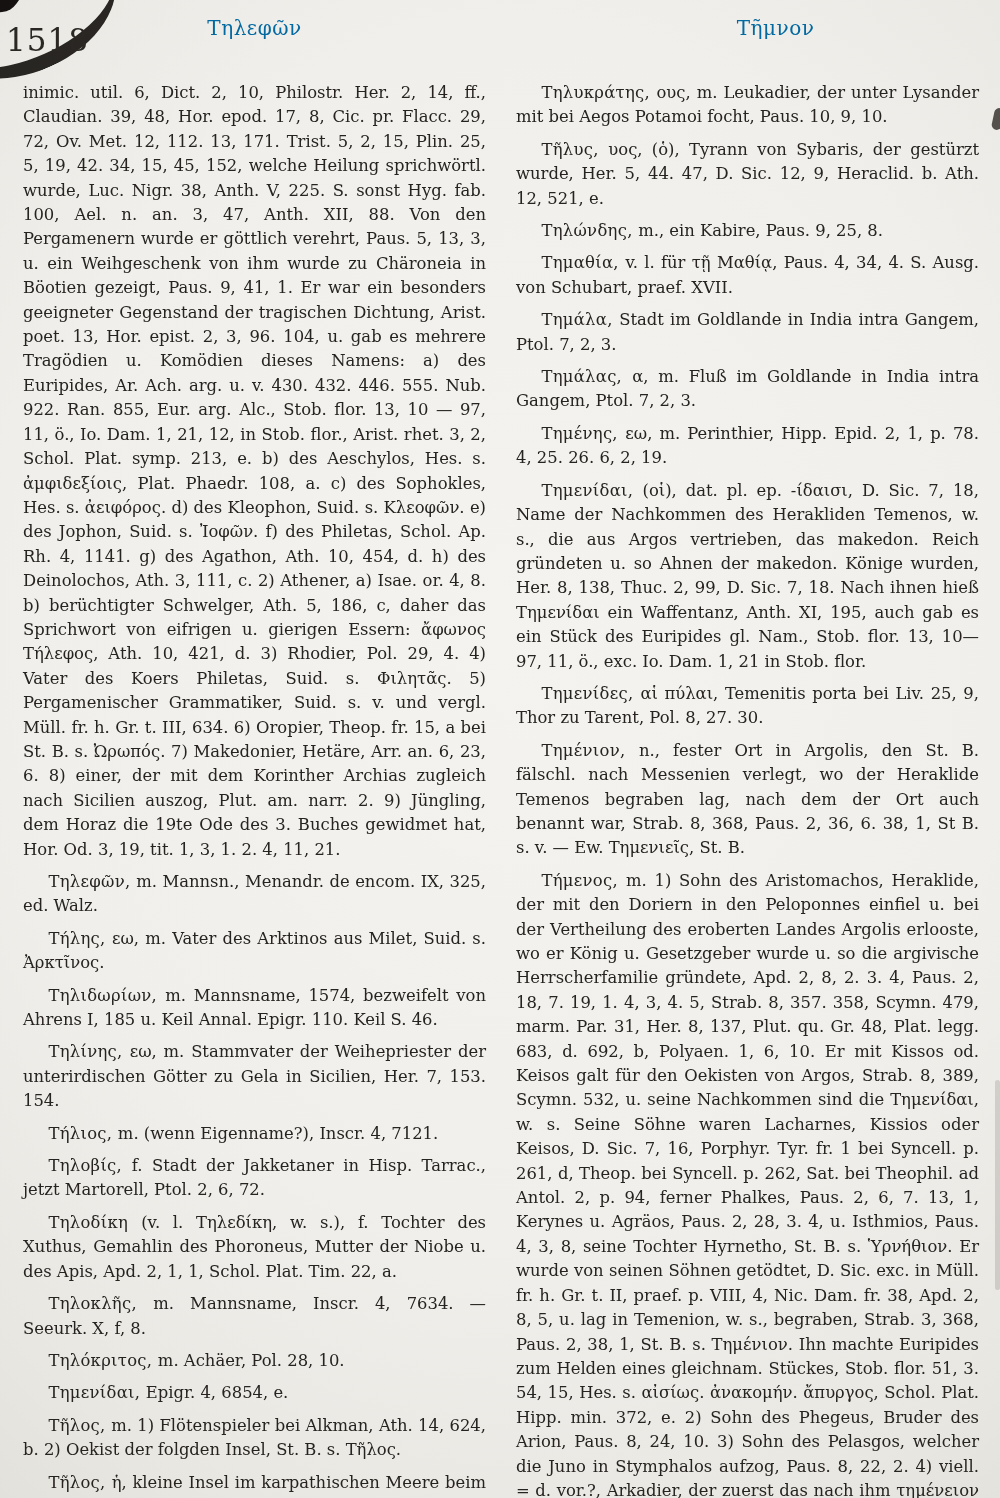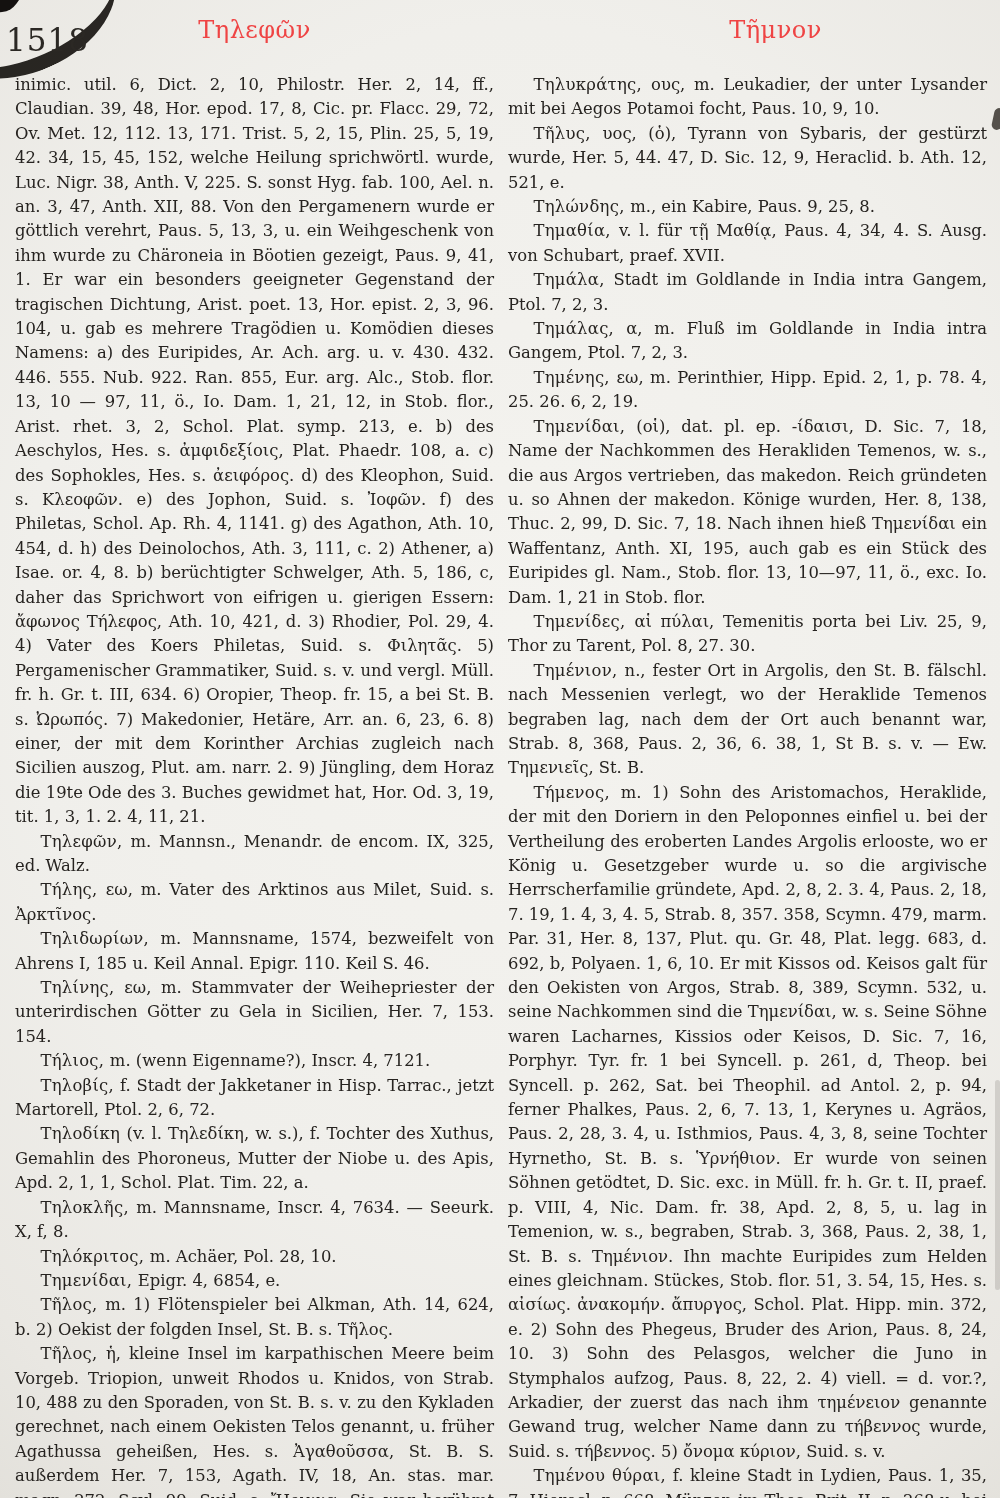--- a/index.html
+++ b/index.html
@@ -68,44 +68,44 @@
     position: absolute;
     top: 22px;
     left: 6px;
     font-size: 31px;
     letter-spacing: 1px;
     color: #2b2824;
   }
   .col-header {
     position: absolute;
     top: 16px;
-    font-size: 24px;
+    font-size: 20px;
     letter-spacing: 0.5px;
     text-align: center;
-    color: #ef4444;
+    color: #0369a1;
   }
   .col-header.left  { left: 15px;  width: 479px; }
   .col-header.right { left: 536px; width: 479px; }
   
   .columns {
     position: absolute;
     top: 73px;
     left: 15px;
     display: flex;
     gap: 14px;
   }
   .column {
     width: 479px;
     font-size: 16.4px;
     line-height: 24.4px;
     text-align: justify;
     hyphens: auto;
   }
   .entry {
-    margin: 0;
+    margin: 8px;
     text-indent: 1.55em;
   }
   .entry.flush {
     text-indent: 0;
   }
   .lemma {
     font-weight: normal;
     letter-spacing: 0.3px;
   }
 </style>

